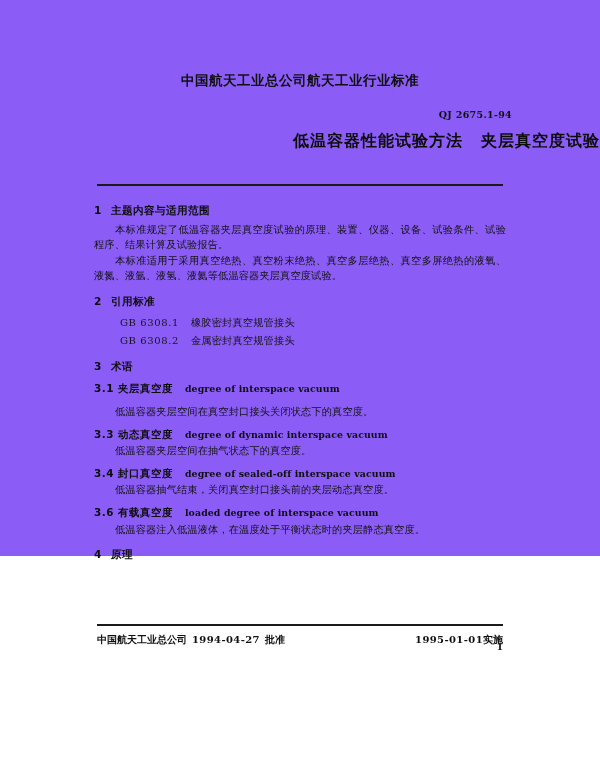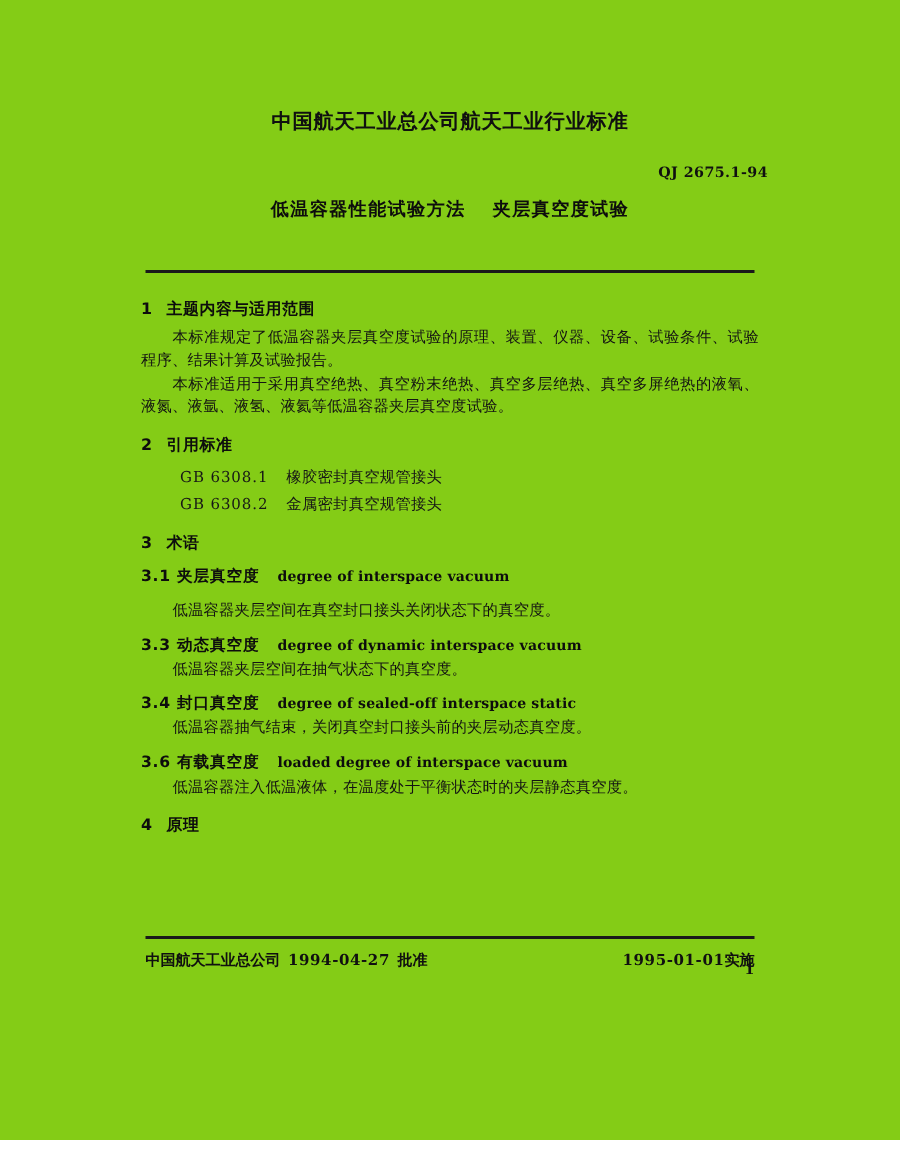--- a/index.html
+++ b/index.html
@@ -11,22 +11,22 @@
     width: 600px;
     height: 776px;
     font-family: "DejaVu Sans", "Liberation Sans", sans-serif;
     color: #161616;
     overflow: hidden;
   }
 
   .page {
     position: relative;
     width: 600px;
-    height: 760px;
-    background: #84cc16;
+    height: 556px;
+    background: #8b5cf6;
     box-sizing: border-box;
   }
 
   
   .doc-header {
     padding-top: 72px;
   }
   .org-line {
     text-align: center;
     font-size: 13.5px;
@@ -41,22 +41,22 @@
   }
   .std-no {
     font-family: "DejaVu Serif", "Liberation Serif", serif;
     font-size: 9.5px;
     font-weight: bold;
     letter-spacing: 0.3px;
     color: #101010;
   }
   .doc-title {
     margin-top: 9px;
-    text-align: center;
-    font-size: 12px;
+    text-align: right;
+    font-size: 16px;
     font-weight: bold;
     letter-spacing: 1px;
     color: #0d0d0d;
   }
   .doc-title .title-gap {
     display: inline-block;
     width: 18px;
   }
 
   .rule {
@@ -244,21 +244,21 @@
 
     <div class="term">
       <div class="term-head">
         <span class="term-num">3.3</span><span class="term-cn">动态真空度</span><span class="term-en">degree of dynamic interspace vacuum</span>
       </div>
       <p class="term-def">低温容器夹层空间在抽气状态下的真空度。</p>
     </div>
 
     <div class="term">
       <div class="term-head">
-        <span class="term-num">3.4</span><span class="term-cn">封口真空度</span><span class="term-en">degree of sealed-off interspace static</span>
+        <span class="term-num">3.4</span><span class="term-cn">封口真空度</span><span class="term-en">degree of sealed-off interspace vacuum</span>
       </div>
       <p class="term-def">低温容器抽气结束，关闭真空封口接头前的夹层动态真空度。</p>
     </div>
 
 
     <div class="term">
       <div class="term-head">
         <span class="term-num">3.6</span><span class="term-cn">有载真空度</span><span class="term-en">loaded degree of interspace vacuum</span>
       </div>
       <p class="term-def">低温容器注入低温液体，在温度处于平衡状态时的夹层静态真空度。</p>

